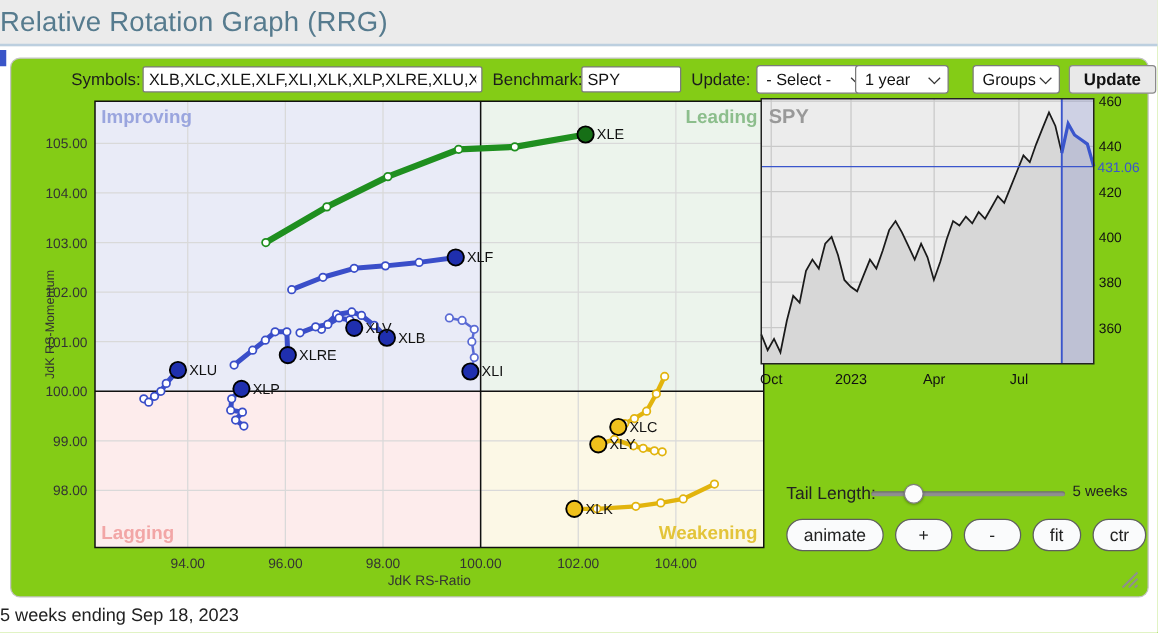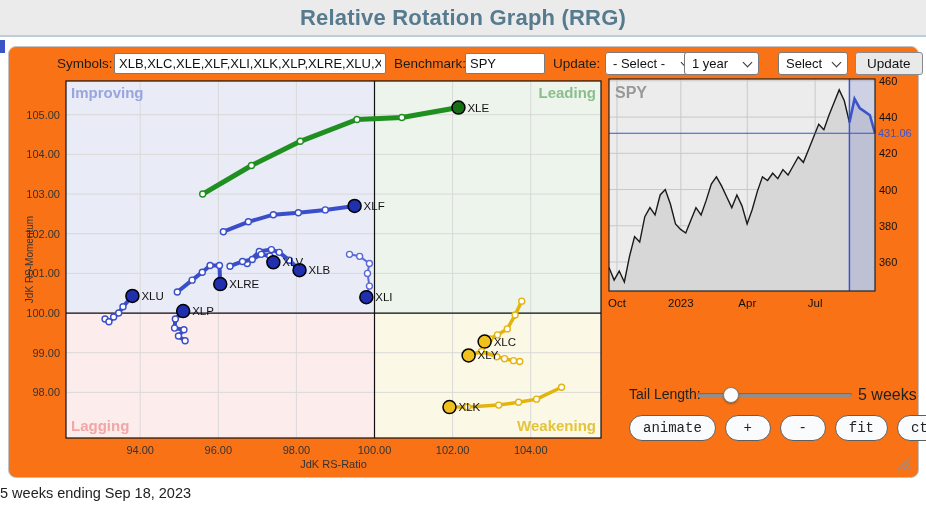--- a/index.html
+++ b/index.html
@@ -1,35 +1,35 @@
 <!DOCTYPE html>
 <html><head>
 <meta charset="utf-8">
 <style>
   * { margin:0; padding:0; box-sizing:border-box; }
   html,body { width:926px; height:506px; background:#ffffff; font-family:"Liberation Sans", sans-serif; overflow:hidden; }
   .hdr { position:absolute; left:0; top:0; width:926px; height:37px; background:#ebebeb; border-bottom:2px solid #bccfdf; }
-  .hdr h1 { text-align:center; line-height:36px; font-size:22px; font-weight:700; color:#567b8e; letter-spacing:.2px; }
+  .hdr h1 { line-height:36px; font-size:22px; font-weight:400; color:#567b8e; letter-spacing:.2px; }
   .sliver { position:absolute; left:0; top:40px; width:5px; height:13px; background:#3a55c8; }
-  .panel { position:absolute; left:8px; top:46px; width:911px; height:432px; background:#f97316; border:1px solid #c3c3c3; border-radius:8px; }
+  .panel { position:absolute; left:8px; top:46px; width:911px; height:432px; background:#84cc16; border:1px solid #c3c3c3; border-radius:8px; }
   .toolbar { position:absolute; left:0; top:4px; width:100%; height:24px; font-size:13.5px; color:#1c1c1c; }
   .toolbar .lbl { position:absolute; top:5px; }
   .toolbar input { position:absolute; top:2px; height:21px; border:1px solid #7b7b7b; border-radius:2px; font-size:13px; font-family:"Liberation Sans",sans-serif; padding:0 4px; background:#fff; color:#111; }
   .sel { position:absolute; top:1px; height:23px; border:1px solid #7b7b7b; border-radius:3px; background:#fff; display:flex; align-items:center; padding:0 7px; font-size:13px; color:#111; cursor:default; }
   .sel .chev { width:7px; height:7px; border-right:1.6px solid #333; border-bottom:1.6px solid #333; transform:rotate(45deg); margin-left:auto; margin-top:-3px; }
-  .updbtn { position:absolute; top:1px; height:23px; border:1px solid #8a8a8a; border-radius:3px; background:#e9e9e9; font-size:13.5px; padding:0 11px; color:#111; font-family:"Liberation Sans",sans-serif; }
-  #rrg { position:absolute; left:10px; top:26px; width:600px; height:424px;text-align:center; }
+  .updbtn { position:absolute; top:1px; height:23px; border:1px solid #8a8a8a; border-radius:3px; background:#e9e9e9; font-size:13.5px; padding:0 11px; color:#111; font-family:"Liberation Sans",sans-serif;font-weight:bold; }
+  #rrg { position:absolute; left:20px; top:26px; width:600px; height:424px;text-align:center; }
   #spy { position:absolute; left:592px; top:26px; width:318px; height:245px; }
   .ctl-label { position:absolute; left:620px; top:339px; font-size:14px; color:#222; }
-  .ctl-value { position:absolute; left:849px; top:339px; font-size:16px; color:#222; }
+  .ctl-value { position:absolute; left:849px; top:339px; font-size:12px; color:#222; }
   .slider { position:absolute; left:688px; top:340px; width:155px; height:16px; }
   .slider .track { position:absolute; left:0; top:6px; width:155px; height:4px; background:#8f8f8f; border-radius:2px; box-shadow:inset 0 1px 1px rgba(0,0,0,.25); }
   .slider .thumb { position:absolute; left:26px; top:0; width:16px; height:16px; border-radius:50%; background:#fcfcfc; border:1px solid #7e7e7e; box-shadow:0 1px 2px rgba(0,0,0,.3); }
   .btnrow { position:absolute; left:620px; top:368px; display:flex; gap:9px; }
-  .btnrow button { height:26px; border:1px solid #5f5f5f; border-radius:13px; background:#fafbfc; font-size:14px; color:#222; padding:0 13px; font-family:Liberation Mono, monospace; }
+  .btnrow button { height:26px; border:1px solid #5f5f5f; border-radius:13px; background:#fafbfc; font-size:14px; color:#222; padding:0 13px; font-family:Liberation Sans, sans-serif; }
   .rsz { position:absolute; right:7px; bottom:6px; }
   .caption { position:absolute; left:0; top:485px; width:926px; text-align:left; font-size:14.5px; color:#222; }
 </style>
 </head>
 <body>
 
 <header class="hdr">
   <h1>Relative Rotation Graph (RRG)</h1>
 </header>
 <div class="sliver"></div>
@@ -43,21 +43,21 @@
     <span class="lbl" style="left:544px">Update:</span>
     <div class="sel" style="left:596px; width:92px">
       <span>- Select -</span>
       <span class="chev"></span>
     </div>
     <div class="sel" style="left:675px; width:75px">
       <span>1 year</span>
       <span class="chev"></span>
     </div>
     <div class="sel" style="left:769px; width:70px">
-      <span>Select</span>
+      <span>Groups</span>
       <span class="chev"></span>
     </div>
     <button class="updbtn" style="left:846px">Update</button>
   </div>
 
   <div id="rrg"><svg width="600" height="424">
         <rect x="47" y="8" width="308.50364963503665" height="232.04999999999978" fill="#e9ebf7"></rect>
         <rect x="355.50364963503665" y="8" width="226.49635036496335" height="232.04999999999978" fill="#ecf4ec"></rect>
         <rect x="47" y="240.04999999999978" width="308.50364963503665" height="124.95000000000022" fill="#fdecec"></rect>
         <rect x="355.50364963503665" y="240.04999999999978" width="226.49635036496335" height="124.95000000000022" fill="#fcf8e6"></rect>

